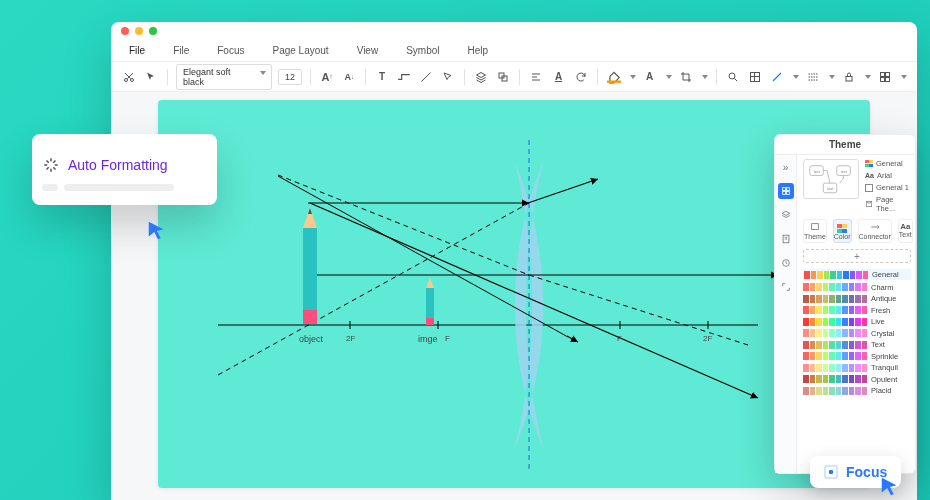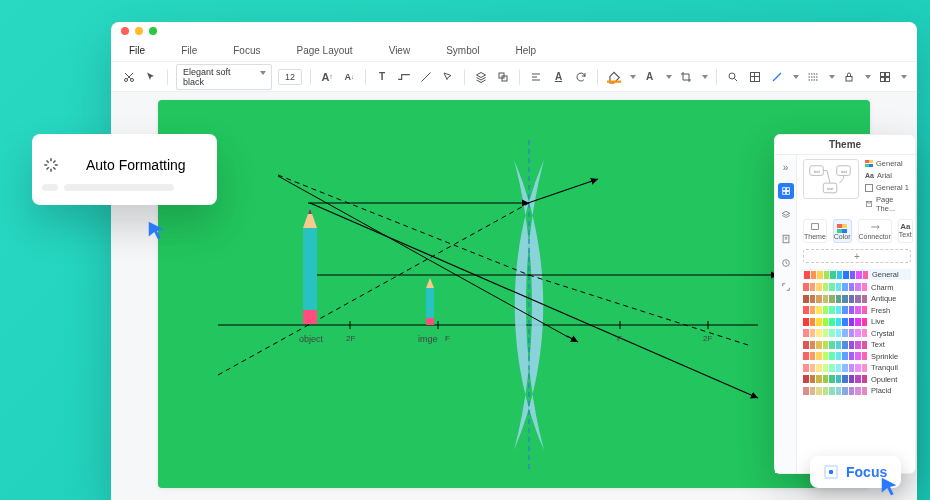--- a/index.html
+++ b/index.html
@@ -10,47 +10,47 @@
     position: relative; overflow: hidden; font-size: 10px; color: #444;
   }
   .app {
     position: absolute; left: 111px; top: 22px; width: 806px; height: 478px;
     background: #fff; border-radius: 8px;
     box-shadow: 0 20px 50px rgba(0,0,0,.18);
     display: flex; flex-direction: column;
   }
   .titlebar { height: 18px; display: flex; align-items: center; gap: 6px; padding: 0 10px; }
   .tl-dot { width: 8px; height: 8px; border-radius: 50%; }
-  .menubar { height: 22px; display: flex; align-items: center; gap: 36px; padding: 0 18px; color: #555; font-size: 10px; border-bottom: 1px solid #f0f0f0; }
+  .menubar { height: 22px; display: flex; align-items: center; gap: 28px; padding: 0 18px; color: #555; font-size: 10px; border-bottom: 1px solid #f0f0f0; }
   .menubar span:first-child { color: #222; }
   .toolbar { height: 30px; display: flex; align-items: center; gap: 6px; padding: 0 10px; border-bottom: 1px solid #eee; }
   .tbtn { width: 18px; height: 18px; display: flex; align-items: center; justify-content: center; color: #555; }
   .tsep { width: 1px; height: 16px; background: #e3e3e3; margin: 0 2px; }
   .tdd { width: 6px; height: 3px; border-left: 3px solid transparent; border-right: 3px solid transparent; border-top: 4px solid #888; margin-left: 2px; }
   .font-pick { border: 1px solid #ddd; padding: 2px 20px 2px 6px; border-radius: 2px; position: relative; font-size: 9px; color: #333; width: 104px; }
   .font-pick::after { content: ""; position: absolute; right: 5px; top: 6px; border-left: 3px solid transparent; border-right: 3px solid transparent; border-top: 4px solid #888; }
   .font-size { border: 1px solid #ddd; padding: 2px 4px; width: 26px; text-align: center; font-size: 9px; border-radius: 2px; }
   .canvas-wrap { flex: 1; background: #f6f7f9; padding: 8px 16px; }
-  .canvas { background: #22c55e; width: 712px; height: 388px; margin: 0 auto; border-radius: 4px; box-shadow: 0 1px 4px rgba(0,0,0,.08); position: relative; }
+  .canvas { background: #5eead4; width: 712px; height: 388px; margin: 0 auto; border-radius: 4px; box-shadow: 0 1px 4px rgba(0,0,0,.08); position: relative; }
   .canvas svg { position: absolute; inset: 0; }
   .dlabel { position: absolute; font-size: 9px; color: #444; }
 
   
   .pop-af {
     position: absolute; left: 32px; top: 134px; width: 185px;
     background: #fff; border-radius: 8px; box-shadow: 0 20px 40px rgba(0,0,0,.18);
     padding: 10px 10px 14px 10px;
   }
   .pop-af .row1 { display: flex; gap: 6px; }
   .smart-btn { flex: 1; border: 1px solid #eee; border-radius: 4px; text-align: center; padding: 4px; font-size: 9px; color: #555; }
   .smart-btn .flower { width: 18px; height: 12px; margin: 0 auto 2px; }
   .smart-btn .flower svg { width: 100%; height: 100%; }
   .spark-box { width: 38px; border: 1px solid #eee; border-radius: 4px; display: flex; align-items: center; justify-content: center; gap: 2px; }
   .af-title { display: flex; align-items: center; gap: 8px; margin-top: 12px; }
-  .af-title .label { font-size: 14px; color: #000000; font-weight: 500; margin-left: 18px; }
+  .af-title .label { font-size: 14px; color: #6d28d9; font-weight: 500; }
   .pill-row { display: flex; align-items: center; gap: 6px; margin-top: 10px; }
   .pill { height: 7px; border-radius: 4px; background: #eee; }
 
   
   .theme {
     position: absolute; left: 774px; top: 134px; width: 142px; height: 340px;
     background: #fff; border-radius: 6px; box-shadow: 0 14px 40px rgba(0,0,0,.2);
     display: flex; flex-direction: column; border: 1px solid #eee;
   }
   .theme-head { text-align: center; font-size: 10px; font-weight: 600; padding: 4px 0; border-bottom: 1px solid #eee; }

